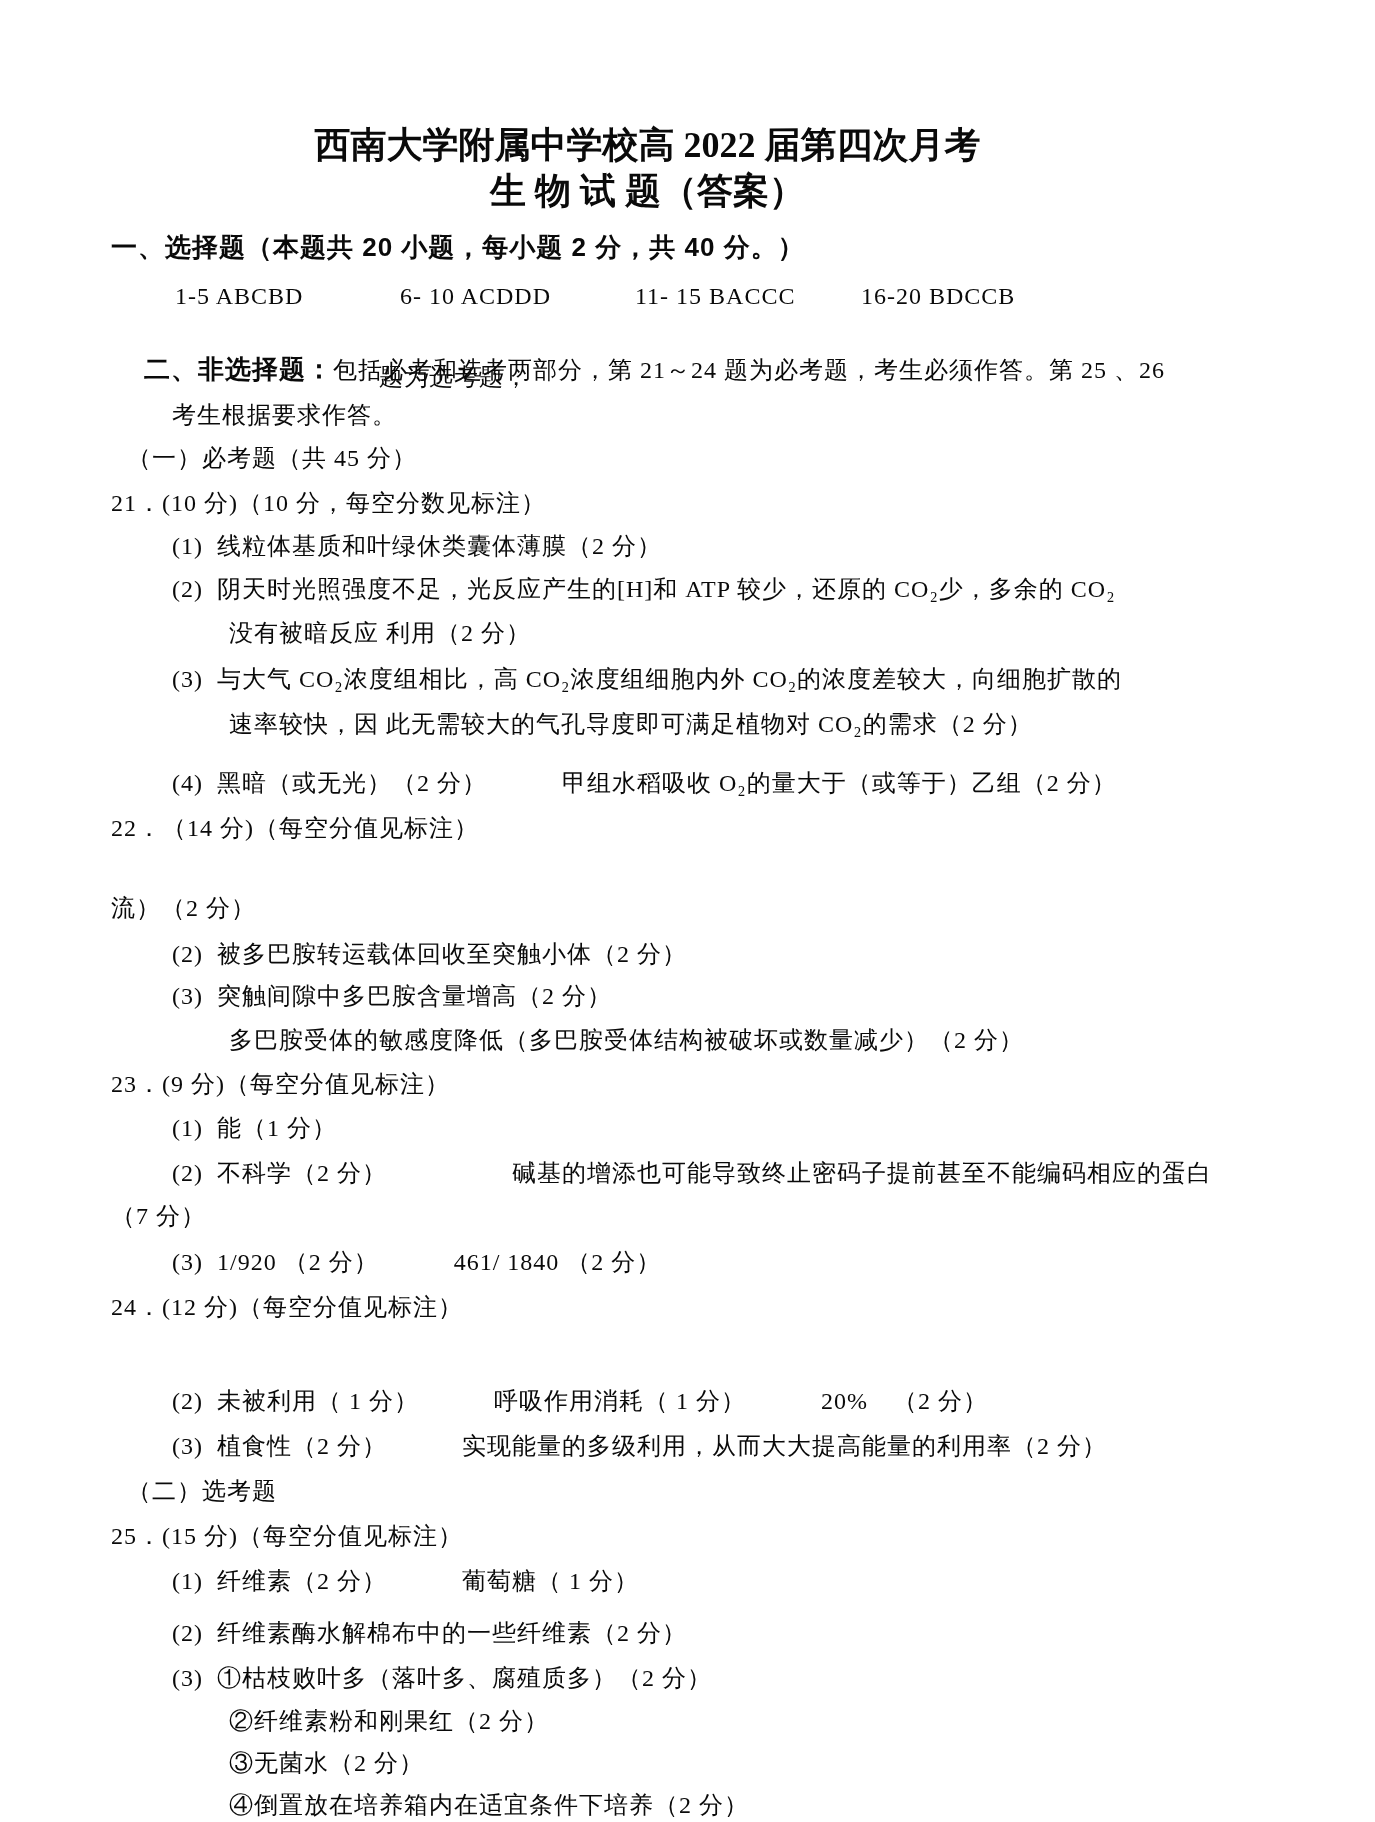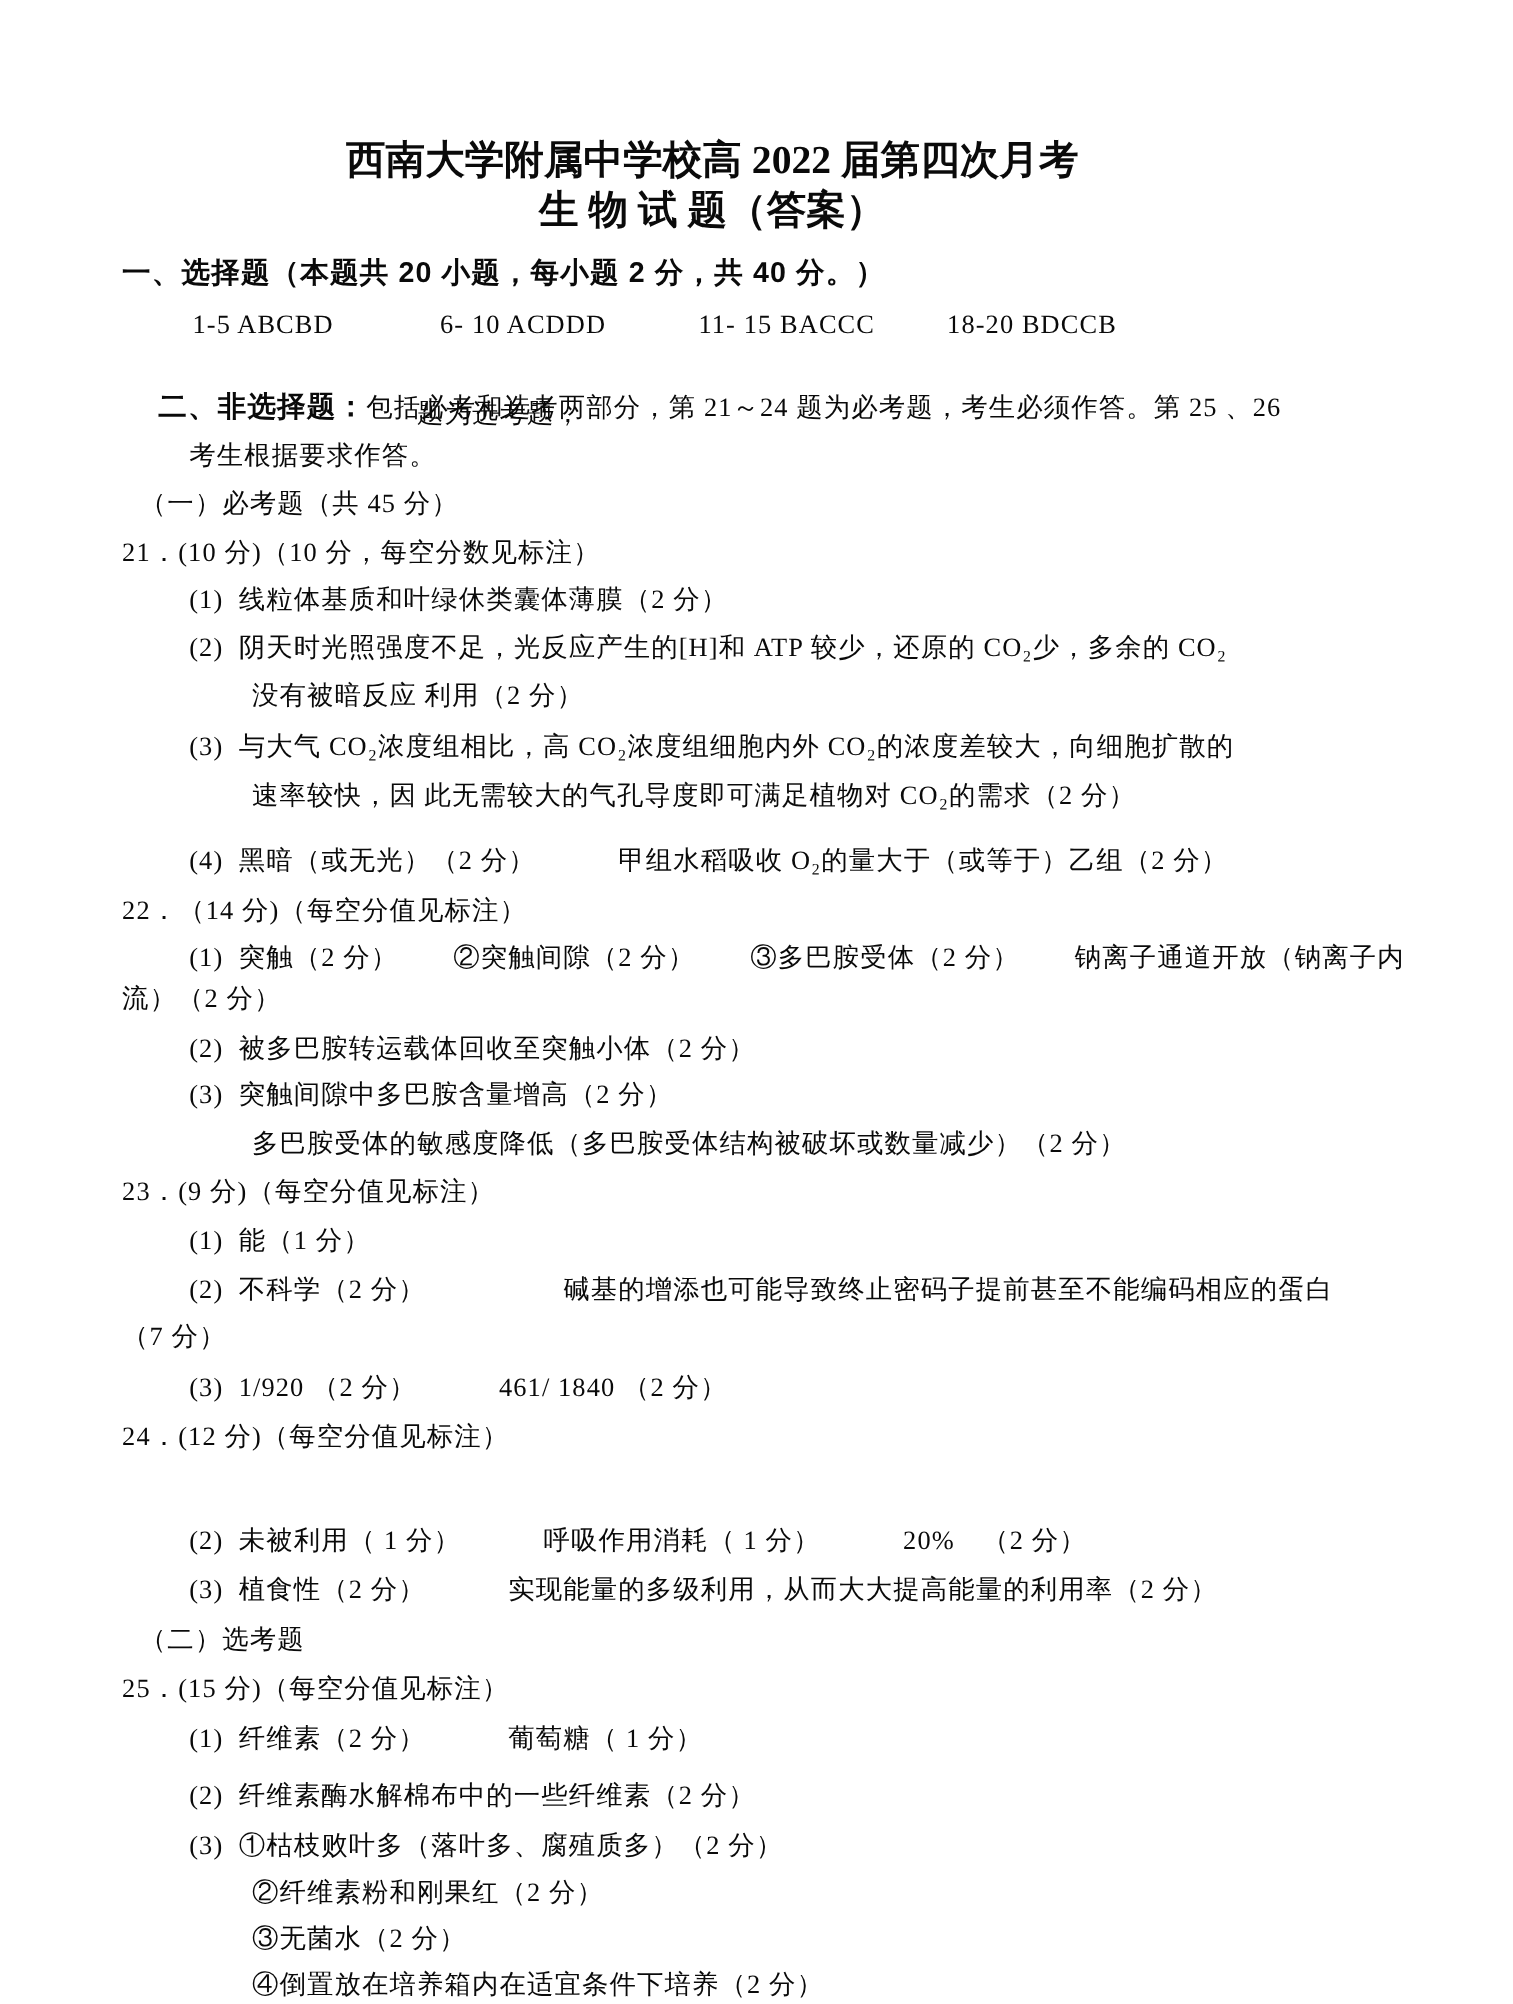--- a/index.html
+++ b/index.html
@@ -72,39 +72,38 @@
 
   <div class="title-line" style="top:124px">西南大学附属中学校高 2022 届第四次月考</div>
   <div class="title-line" style="top:170px">生 物 试 题（答案）</div>
 
   <div class="sec-head" style="top:231px">一、选择题（本题共 20 小题，每小题 2 分，共 40 分。）</div>
 
   <div class="line" style="top:281px; left:0; width:1375px">
     <span class="ans-item" style="left:175px">1-5 ABCBD</span>
     <span class="ans-item" style="left:400px">6- 10 ACDDD</span>
     <span class="ans-item" style="left:635px">11- 15 BACCC</span>
-    <span class="ans-item" style="left:861px">18-20 BDCCB</span>
+    <span class="ans-item" style="left:861px">16-20 BDCCB</span>
   </div>
 
   <div class="sec-head" style="top:321px">
     <span>二、非选择题：</span><span class="rest">包括必考和选考两部分，第 21～24 题为必考题，考生必须作答。第 25 、26</span>
   </div>
   <div class="line lT" style="top:362px">题为选考题，</div>
   <div class="line l1" style="top:400px">考生根据要求作答。</div>
 
   <div class="line l0b" style="top:443px">（一）必考题（共 45 分）</div>
   <div class="line l0" style="top:488px">21．(10 分)（10 分，每空分数见标注）</div>
   <div class="line l1" style="top:531px">(1)  线粒体基质和叶绿休类囊体薄膜（2 分）</div>
   <div class="line l1" style="top:574px">(2)  阴天时光照强度不足，光反应产生的[H]和 ATP 较少，还原的 CO₂少，多余的 CO₂</div>
   <div class="line l2" style="top:618px">没有被暗反应 利用（2 分）</div>
   <div class="line l1" style="top:664px">(3)  与大气 CO₂浓度组相比，高 CO₂浓度组细胞内外 CO₂的浓度差较大，向细胞扩散的</div>
   <div class="line l2" style="top:709px">速率较快，因 此无需较大的气孔导度即可满足植物对 CO₂的需求（2 分）</div>
   <div class="line l1" style="top:768px">(4)  黑暗（或无光）（2 分）　　　甲组水稻吸收 O₂的量大于（或等于）乙组（2 分）</div>
   <div class="line l0" style="top:813px">22．（14 分)（每空分值见标注）</div>
-  <div class="line l1" style="top:856px">(1)  突触（2 分）　　②突触间隙（2 分）　　③多巴胺受体（2 分）　　钠离子通道开放（钠离子内</div>
   <div class="line l0" style="top:893px">流）（2 分）</div>
   <div class="line l1" style="top:939px">(2)  被多巴胺转运载体回收至突触小体（2 分）</div>
   <div class="line l1" style="top:981px">(3)  突触间隙中多巴胺含量增高（2 分）</div>
   <div class="line l2" style="top:1025px">多巴胺受体的敏感度降低（多巴胺受体结构被破坏或数量减少）（2 分）</div>
   <div class="line l0" style="top:1069px">23．(9 分)（每空分值见标注）</div>
   <div class="line l1" style="top:1113px">(1)  能（1 分）</div>
   <div class="line l1" style="top:1158px">(2)  不科学（2 分）　　　　　碱基的增添也可能导致终止密码子提前甚至不能编码相应的蛋白</div>
   <div class="line l0" style="top:1201px">（7 分）</div>
   <div class="line l1" style="top:1247px">(3)  1/920 （2 分）　　　461/ 1840 （2 分）</div>
   <div class="line l0" style="top:1292px">24．(12 分)（每空分值见标注）</div>

